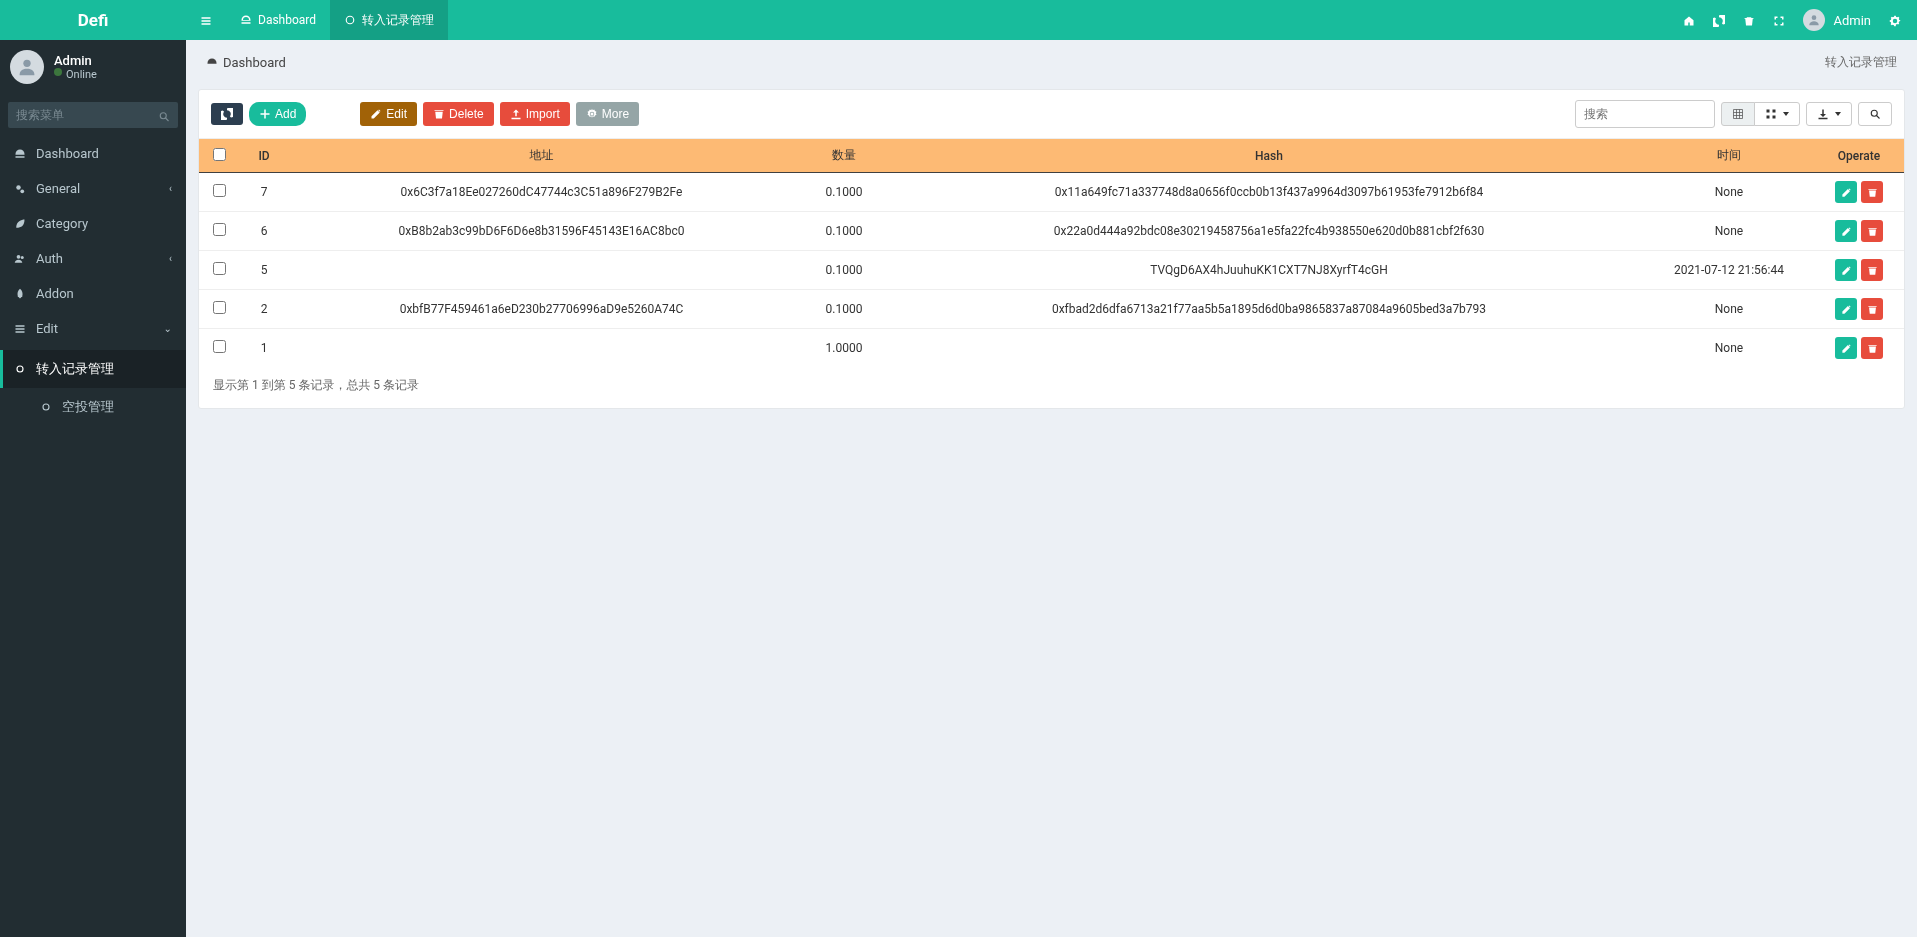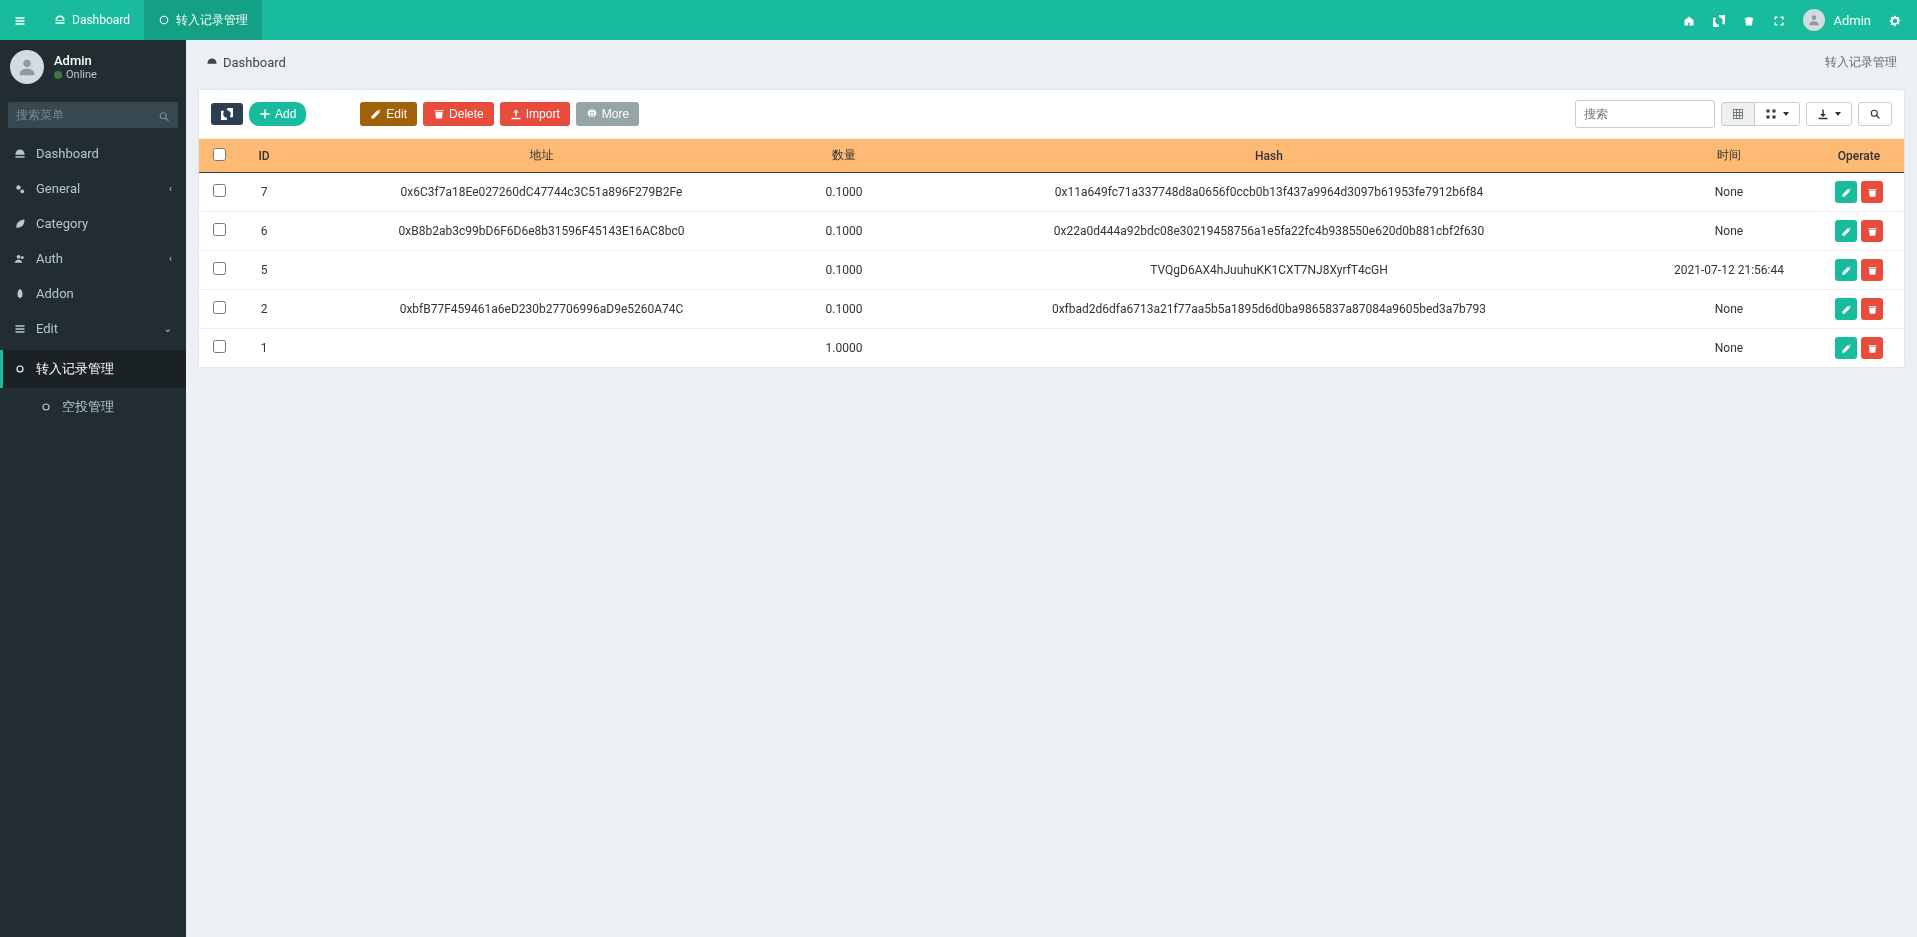--- a/index.html
+++ b/index.html
@@ -15,21 +15,21 @@
     .header-right .ico { cursor: pointer; font-size: 13px; }
     .header-user { display: flex; align-items: center; gap: 8px; cursor: pointer; }
     .header-avatar { width: 22px; height: 22px; border-radius: 50%; background: #d4dbe0; display: flex; align-items: center; justify-content: center; }
     .header-avatar svg { width: 14px; height: 14px; fill: #8a9aa7; }
 
     .sidebar { position: fixed; top: 40px; left: 0; bottom: 0; width: 186px; background: #222d32; color: #b8c7ce; overflow-y: auto; }
     .user-panel { padding: 10px; display: flex; align-items: center; gap: 10px; }
     .user-avatar { width: 34px; height: 34px; border-radius: 50%; background: #d4dbe0; display: flex; align-items: center; justify-content: center; }
     .user-avatar svg { width: 22px; height: 22px; fill: #8a9aa7; }
     .user-info .name { color: #fff; font-weight: 500; font-size: 13px; }
-    .user-status { font-size: 11px; color: #b8c7ce; display: flex; align-items: center; gap: 4px; }
+    .user-status { font-size: 11px; color: #b8c7ce; display: flex; gap: 4px; }
     .status-dot { width: 8px; height: 8px; background: #3c763d; border-radius: 50%; display: inline-block; }
     .search-box { margin: 8px; position: relative; }
     .search-input { width: 100%; background: #374850; border: none; color: #b8c7ce; padding: 6px 28px 6px 8px; font-size: 12px; border-radius: 2px; }
     .search-input::placeholder { color: #7a8a92; }
     .search-ico { position: absolute; right: 8px; top: 50%; transform: translateY(-50%); color: #7a8a92; }
     .menu { list-style: none; margin-top: 4px; }
     .menu li { display: flex; align-items: center; padding: 10px 14px; cursor: pointer; font-size: 13px; gap: 10px; position: relative; }
     .menu li.active { background: #1a2226; color: #fff; border-left: 3px solid #18bc9c; padding-left: 11px; }
     .menu li .arrow { margin-left: auto; font-size: 10px; }
     .submenu { list-style: none; }
@@ -70,20 +70,21 @@
 
     .pager-info { padding: 10px 14px 14px; color: #666; font-size: 12px; }
     
     .caret-down { display:inline-block; width:0; height:0; border-left:3px solid transparent; border-right:3px solid transparent; border-top:4px solid currentColor; margin-left: 2px; }
     .ico-svg { width: 12px; height: 12px; fill: currentColor; display: inline-block; vertical-align: middle; }
   </style>
 </head>
 <body>
 
 <div class="header">
+  <div class="logo">Defi</div>
   <div class="header-toggle">
     <svg class="ico-svg" viewBox="0 0 16 16">
         <path d="M2 3h12v2H2zM2 7h12v2H2zM2 11h12v2H2z"></path>
       </svg>
   </div>
   <div class="header-tabs">
     <div class="header-tab">
       <svg class="ico-svg" viewBox="0 0 16 16">
           <path d="M8 2a6 6 0 016 6v1H2V8a6 6 0 016-6zm0 2a4 4 0 00-4 4h8a4 4 0 00-4-4zM2 11h12v2H2z"></path>
         </svg>
@@ -409,14 +410,15 @@
                   <svg viewBox="0 0 16 16">
                     <path fill="#fff" d="M3 5h10l-1 9H4zM2 3h12v1H2z"></path>
                   </svg>
                 </button>
               </div>
             </td>
           </tr>
         </tbody>
     </table>
 
+    <div class="pager-info">显示第 1 到第 5 条记录，总共 5 条记录</div>
   </div>
 </div>
 
 </body></html>

